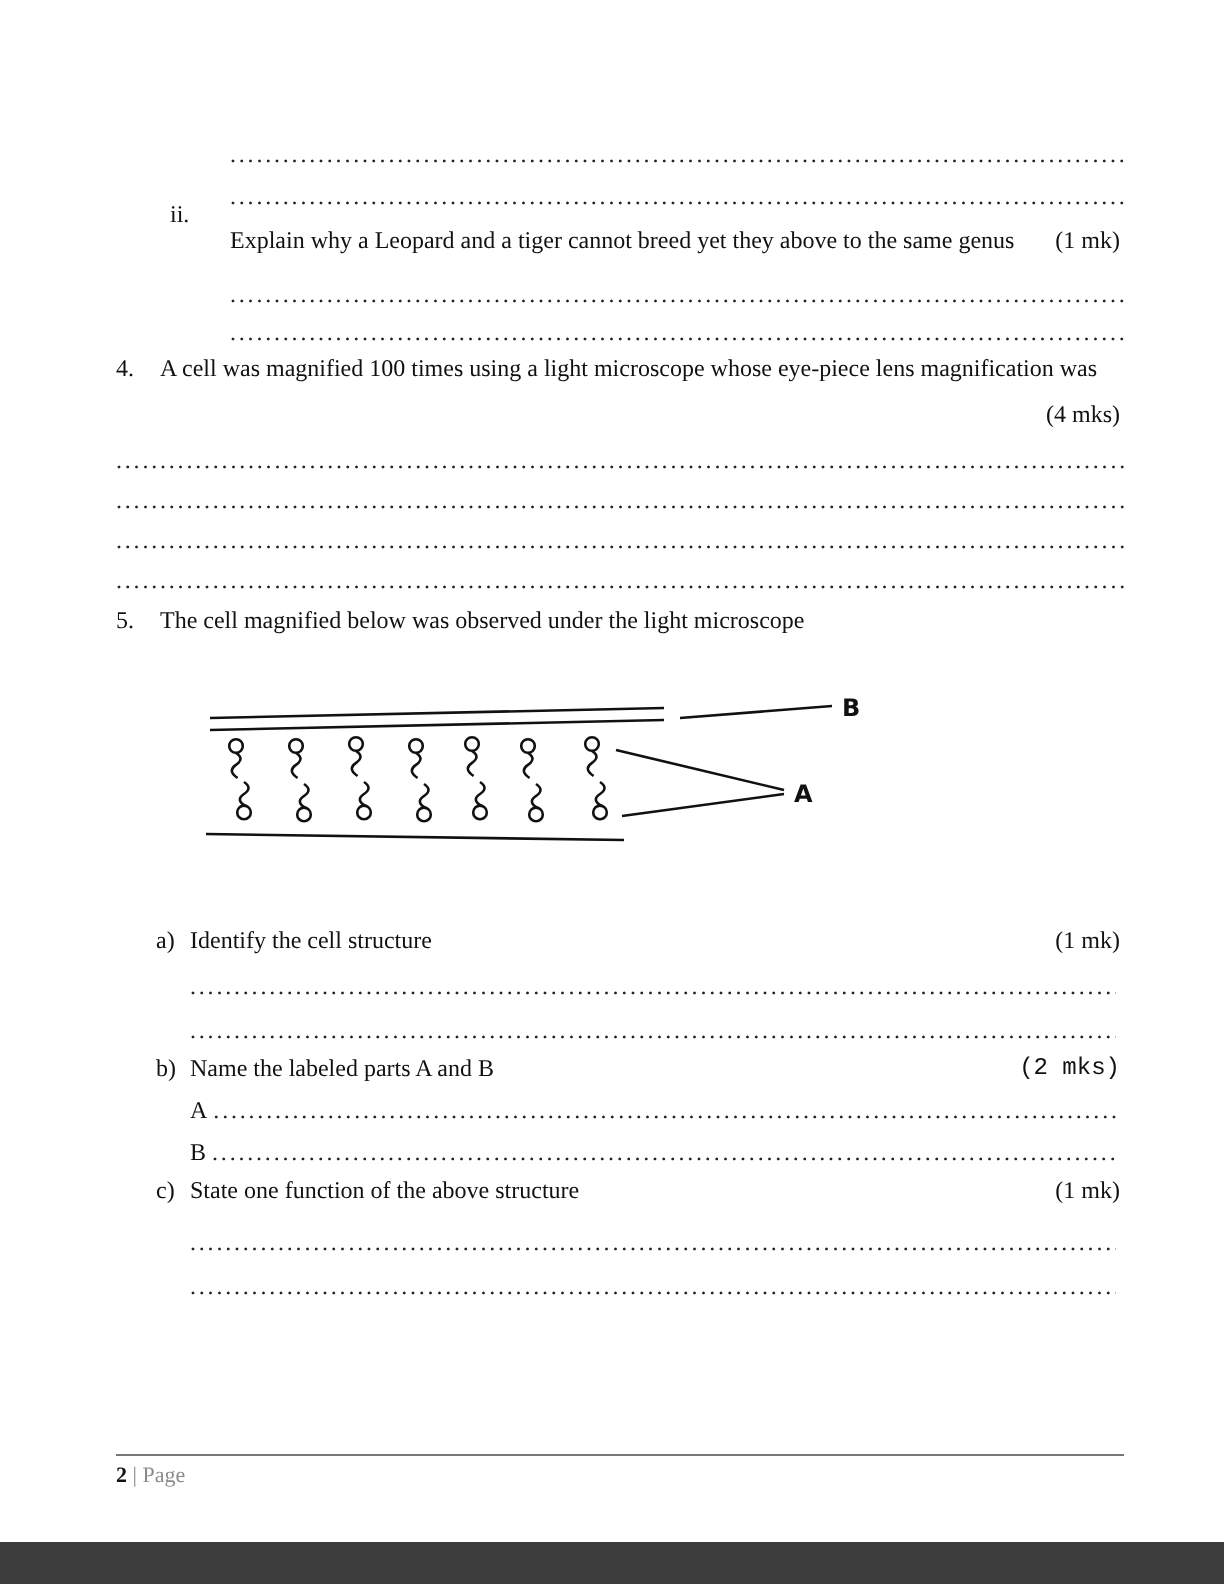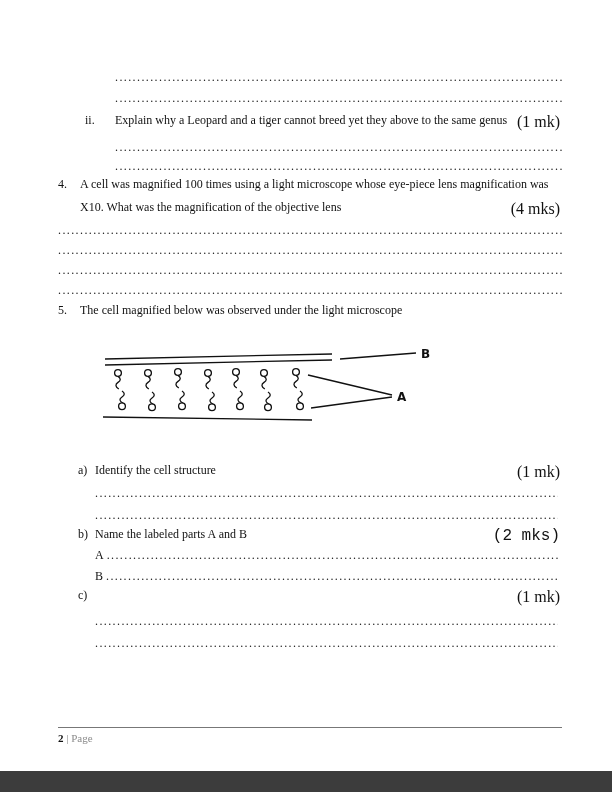--- a/index.html
+++ b/index.html
@@ -2,50 +2,49 @@
 <html><head>
 <meta charset="utf-8">
 <style>
   html,body{margin:0;padding:0;background:#4a4a4a;}
   .stage{position:relative;width:612px;height:792px;margin:0 auto;overflow:hidden;background:#4a4a4a;font-family:"Liberation Serif",serif;}
   .page{position:absolute;left:0;top:0;width:612px;height:771px;background:#ffffff;}
   .viewer-bg{position:absolute;left:0;top:771px;width:612px;height:21px;background:#3c3c3c;}
   .abs{position:absolute;}
   .qtext{font-size:12px;color:#111;white-space:nowrap;}
   .qnum{font-size:12px;color:#111;}
-  .marks{font-size:16px;color:#111;text-align:right;}
+  .marks{font-size:12px;color:#111;text-align:right;}
   .dotline{font-size:12px;color:#222;letter-spacing:1.4px;white-space:nowrap;overflow:hidden;height:15px;line-height:15px;}
   .prefix{font-size:12px;color:#111;padding-right:3px;}
   .inline-dots{display:flex;overflow:hidden;}
   .inline-dots .dotline{flex:1;}
   .footer-line{border-top:1px solid #777;}
   .footer-text{font-size:11px;}
   .footer-num{font-weight:bold;color:#111;}
   .footer-gray{color:#8a8a8a;}
   svg text{font-family:"DejaVu Sans",sans-serif;font-weight:bold;font-size:12px;fill:#111;}
 </style>
 </head>
 <body>
 
 <div class="stage">
   <div class="page">
 
     <div class="abs dotline" style="left:115px;right:50px;top:70px;">..........................................................................................................................................................................................................................................................</div>
     <div class="abs dotline" style="left:115px;right:50px;top:91px;">..........................................................................................................................................................................................................................................................</div>
 
-    <div class="abs qnum" style="left:85px;top:113px;">ii.</div>
+    <div class="abs qnum" style="left:85px;top:100px;">ii.</div>
     <div class="abs qtext" style="left:115px;top:113px;max-width:400px;">Explain why a Leopard and a tiger cannot breed yet they above to the same genus</div>
     <div class="abs marks" style="right:52px;top:113px;">(1 mk)</div>
 
     <div class="abs dotline" style="left:115px;right:50px;top:140px;">..........................................................................................................................................................................................................................................................</div>
     <div class="abs dotline" style="left:115px;right:50px;top:159px;">..........................................................................................................................................................................................................................................................</div>
 
     <div class="abs qnum" style="left:58px;top:177px;">4.</div>
     <div class="abs qtext" style="left:80px;top:177px;">A cell was magnified 100 times using a light microscope whose eye-piece lens magnification was</div>
-    <div class="abs qtext" style="left:80px;top:200px;">X10. What was the magnification of the objective lens</div>
     <div class="abs marks" style="right:52px;top:200px;">(4 mks)</div>
 
     <div class="abs dotline" style="left:58px;right:50px;top:223px;">..........................................................................................................................................................................................................................................................</div>
     <div class="abs dotline" style="left:58px;right:50px;top:243px;">..........................................................................................................................................................................................................................................................</div>
     <div class="abs dotline" style="left:58px;right:50px;top:263px;">..........................................................................................................................................................................................................................................................</div>
     <div class="abs dotline" style="left:58px;right:50px;top:283px;">..........................................................................................................................................................................................................................................................</div>
 
     <div class="abs qnum" style="left:58px;top:303px;">5.</div>
     <div class="abs qtext" style="left:80px;top:303px;">The cell magnified below was observed under the light microscope</div>
 
@@ -107,20 +106,21 @@
     <div class="abs inline-dots" style="left:95px;right:54px;top:548px;">
       <span class="prefix">A</span>
       <span class="dotline">..........................................................................................................................................................................................................................................................</span>
     </div>
     <div class="abs inline-dots" style="left:95px;right:54px;top:569px;">
       <span class="prefix">B</span>
       <span class="dotline">..........................................................................................................................................................................................................................................................</span>
     </div>
 
     <div class="abs qnum" style="left:78px;top:588px;">c)</div>
+    <div class="abs qtext" style="left:95px;top:588px;">State one function of the above structure</div>
     <div class="abs marks" style="right:52px;top:588px;">(1 mk)</div>
 
     <div class="abs dotline" style="left:95px;right:54px;top:614px;">..........................................................................................................................................................................................................................................................</div>
     <div class="abs dotline" style="left:95px;right:54px;top:636px;">..........................................................................................................................................................................................................................................................</div>
 
     <div class="abs footer-line" style="left:58px;right:50px;top:727px;height:0;"></div>
     <div class="abs footer-text" style="left:58px;top:732px;font-family:Liberation Serif, serif;">
       <span class="footer-num">2</span>
       <span class="footer-gray">|</span>
       <span class="footer-gray">Page</span>

